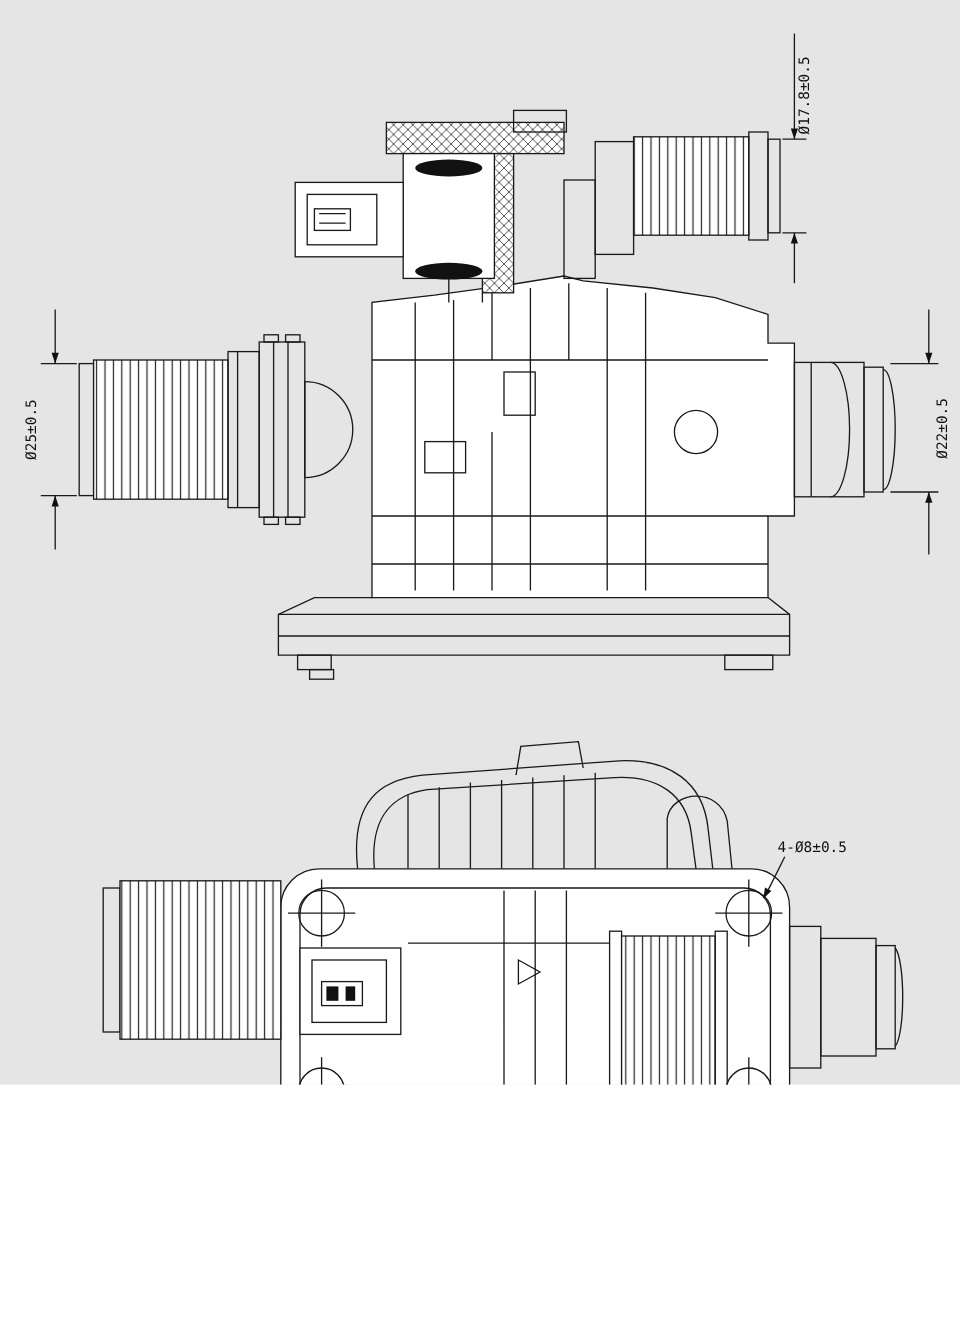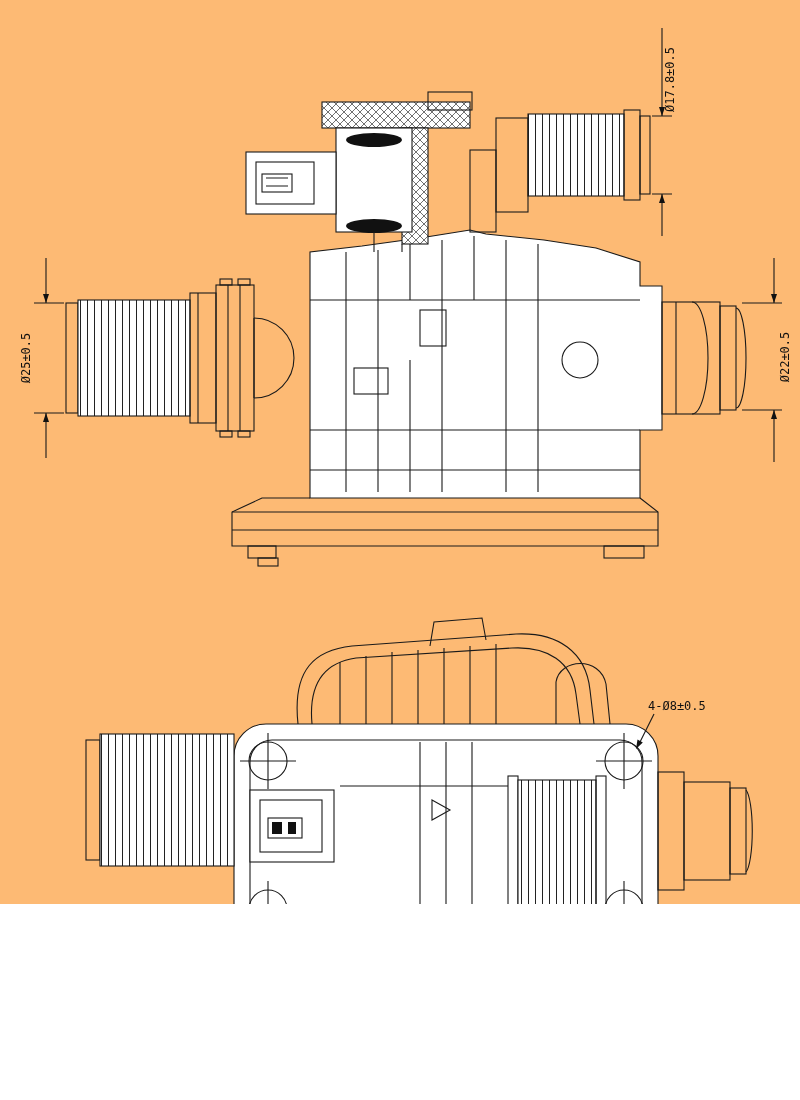--- a/index.html
+++ b/index.html
@@ -1,16 +1,16 @@
 <!DOCTYPE html>
 <html><head>
 <meta charset="utf-8">
 <style>
   html,body{margin:0;padding:0;background:#ffffff;}
-  .canvas{position:relative;width:800px;height:904px;background:#fdba74;overflow:hidden;}
+  .canvas{position:relative;width:800px;height:904px;background:#e5e5e5;overflow:hidden;}
   svg{position:absolute;left:0;top:0;}
   .dim{font:12px "DejaVu Sans Mono", monospace; fill:#111; stroke:none;}
   .brand{font:italic 900 56px "DejaVu Sans", sans-serif; letter-spacing:2px; stroke:#000; stroke-width:2.4px; paint-order:stroke;}
   .tm{font:12px "DejaVu Sans", sans-serif; fill:#111; stroke:none;}
 </style>
 </head>
 <body>
 
 <div class="canvas">
 <svg width="800" height="1100" viewBox="0 0 800 1100">

